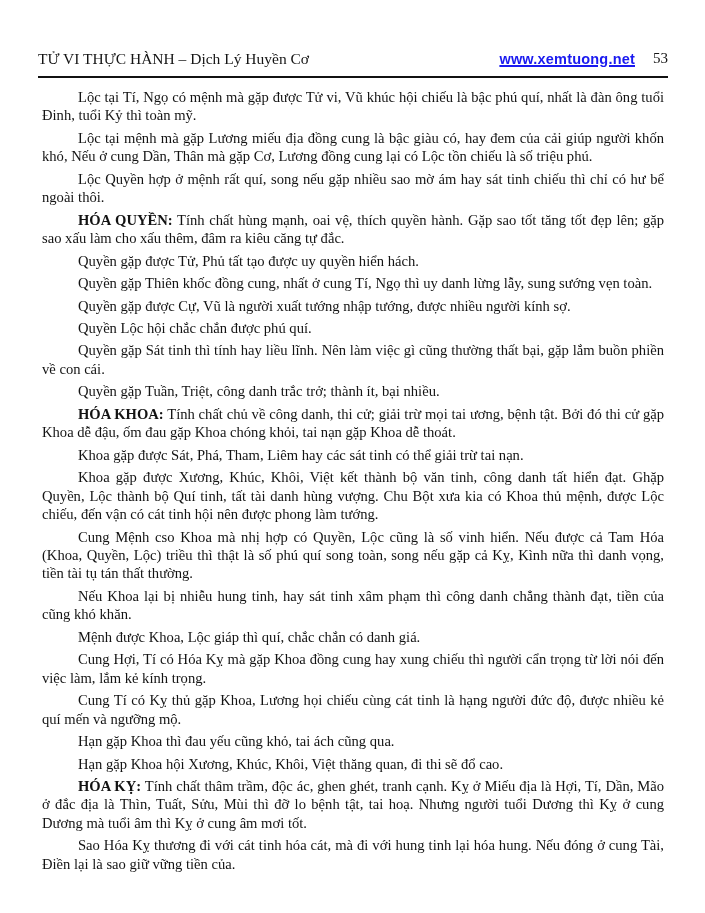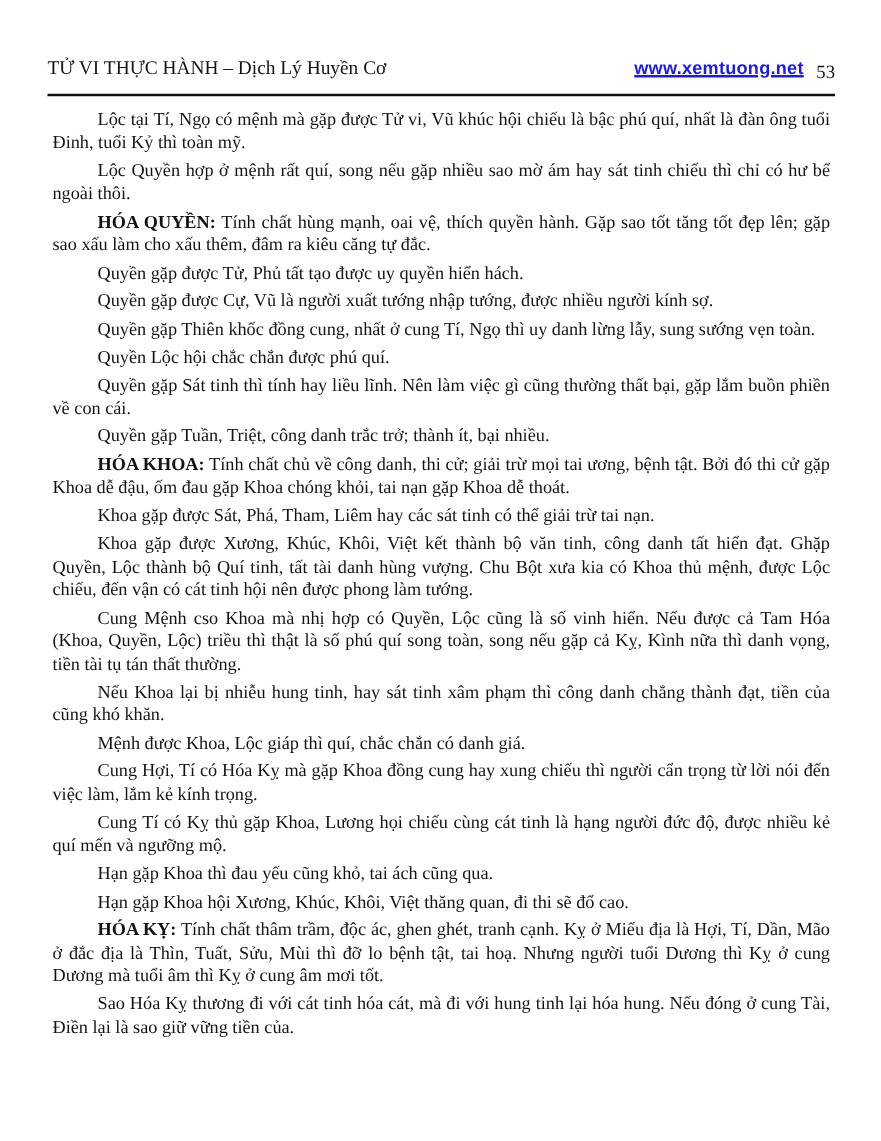--- a/index.html
+++ b/index.html
@@ -20,22 +20,22 @@
     align-items: baseline;
     color: #141414;
   }
   .hdr-title {
     font-size: 15.5px;
     line-height: 18px;
     white-space: nowrap;
   }
   .hdr-right {
     display: flex;
-    align-items: center;
-    gap: 10px;
+    align-items: flex-end;
+    gap: 18px;
   }
   .site {
     font-family: "Liberation Sans", sans-serif;
     font-weight: bold;
     font-size: 14.5px;
     text-decoration: underline;
     text-decoration-thickness: 2px;
     letter-spacing: 0.2px;
     cursor: pointer;
   }
@@ -65,25 +65,26 @@
   <div class="hdr">
     <span class="hdr-title">TỬ VI THỰC HÀNH – Dịch Lý Huyền Cơ</span>
     <span class="hdr-right">
       <span class="site" style="color: rgb(26, 26, 240);">www.xemtuong.net</span>
       <span class="pageno">53</span>
     </span>
   </div>
   <hr class="rule">
   <div class="body-text" style="color: rgb(19, 19, 19);">
       <p>Lộc tại Tí, Ngọ có mệnh mà gặp được Tử vi, Vũ khúc hội chiếu là bậc phú quí, nhất là đàn ông tuổi Đinh, tuổi Kỷ thì toàn mỹ.</p>
+      <p>Lộc tại mệnh mà gặp Lương miếu địa đồng cung là bậc giàu có, hay đem của cải giúp người khốn khó, Nếu ở cung Dần, Thân mà gặp Cơ, Lương đồng cung lại có Lộc tồn chiếu là số triệu phú.</p>
       <p>Lộc Quyền hợp ở mệnh rất quí, song nếu gặp nhiều sao mờ ám hay sát tinh chiếu thì chỉ có hư bể ngoài thôi.</p>
       <p><b>HÓA QUYỀN:</b> Tính chất hùng mạnh, oai vệ, thích quyền hành. Gặp sao tốt tăng tốt đẹp lên; gặp sao xấu làm cho xấu thêm, đâm ra kiêu căng tự đắc.</p>
       <p>Quyền gặp được Tử, Phủ tất tạo được uy quyền hiển hách.</p>
+      <p>Quyền gặp Thiên khốc đồng cung, nhất ở cung Tí, Ngọ thì uy danh lừng lẫy, sung sướng vẹn toàn.</p>
       <p>Quyền gặp được Cự, Vũ là người xuất tướng nhập tướng, được nhiều người kính sợ.</p>
-      <p>Quyền gặp Thiên khốc đồng cung, nhất ở cung Tí, Ngọ thì uy danh lừng lẫy, sung sướng vẹn toàn.</p>
       <p>Quyền Lộc hội chắc chắn được phú quí.</p>
       <p>Quyền gặp Sát tinh thì tính hay liều lĩnh. Nên làm việc gì cũng thường thất bại, gặp lắm buồn phiền về con cái.</p>
       <p>Quyền gặp Tuần, Triệt, công danh trắc trở; thành ít, bại nhiều.</p>
       <p><b>HÓA KHOA:</b> Tính chất chủ về công danh, thi cử; giải trừ mọi tai ương, bệnh tật. Bởi đó thi cử gặp Khoa dễ đậu, ốm đau gặp Khoa chóng khỏi, tai nạn gặp Khoa dễ thoát.</p>
       <p>Khoa gặp được Sát, Phá, Tham, Liêm hay các sát tinh có thể giải trừ tai nạn.</p>
       <p>Khoa gặp được Xương, Khúc, Khôi, Việt kết thành bộ văn tinh, công danh tất hiển đạt. Ghặp Quyền, Lộc thành bộ Quí tinh, tất tài danh hùng vượng. Chu Bột xưa kia có Khoa thủ mệnh, được Lộc chiếu, đến vận có cát tinh hội nên được phong làm tướng.</p>
       <p>Cung Mệnh cso Khoa mà nhị hợp có Quyền, Lộc cũng là số vinh hiển. Nếu được cả Tam Hóa (Khoa, Quyền, Lộc) triều thì thật là số phú quí song toàn, song nếu gặp cả Kỵ, Kình nữa thì danh vọng, tiền tài tụ tán thất thường.</p>
       <p>Nếu Khoa lại bị nhiễu hung tinh, hay sát tinh xâm phạm thì công danh chẳng thành đạt, tiền của cũng khó khăn.</p>
       <p>Mệnh được Khoa, Lộc giáp thì quí, chắc chắn có danh giá.</p>
       <p>Cung Hợi, Tí có Hóa Kỵ mà gặp Khoa đồng cung hay xung chiếu thì người cẩn trọng từ lời nói đến việc làm, lắm kẻ kính trọng.</p>

